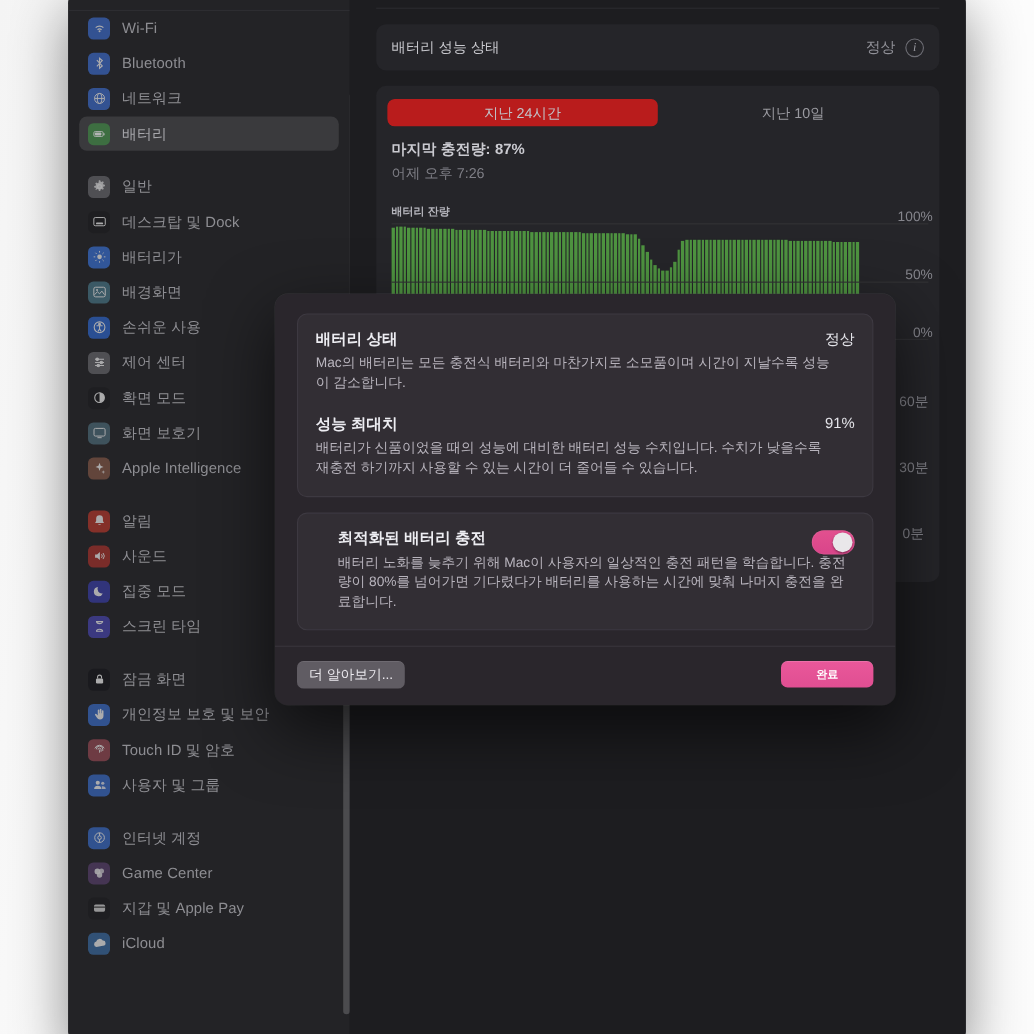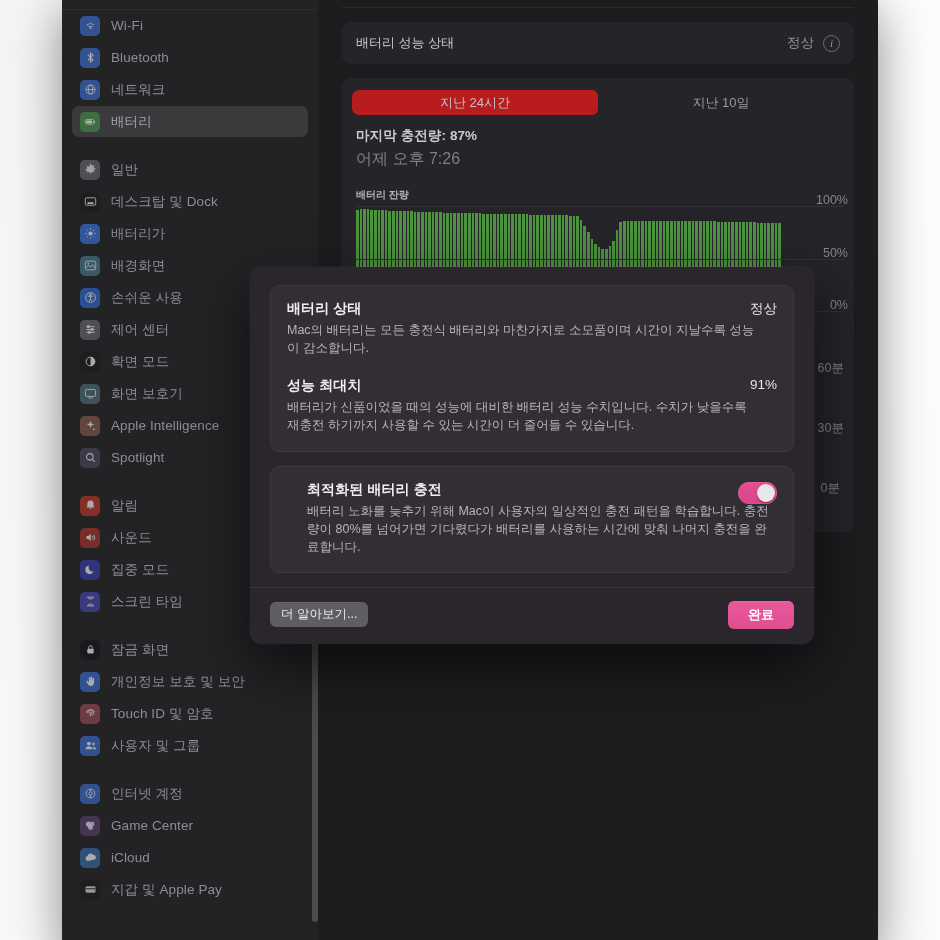--- a/index.html
+++ b/index.html
@@ -139,21 +139,21 @@
   }
   .seg-btn.on {
     background: #b91c1c;
     color: #c2c2c8;
   }
 
   .lastchg {
     padding: 12px 14px 0 14px;
   }
   .lastchg .l1 { font-size: 13.5px; color: #cacad0; font-weight: bold; letter-spacing:.1px;}
-  .lastchg .l2 { font-size: 16px; color: #7e7e85; margin-top: 4px; }
+  .lastchg .l2 { font-size: 13px; color: #7e7e85; margin-top: 4px; }
 
   
   .chart-title {
     font-size: 10px; color: #b4b4bb;
     font-weight: bold;
     padding: 18px 14px 5px 14px;
   }
   .chart-area {
     position: relative;
     height: 105px;
@@ -252,24 +252,24 @@
     color: #eceaef;
     font-size: 12.5px;
     border-radius: 6px;
     padding: 4px 11px;
     box-shadow: 0 .5px 0 rgba(255,255,255,.12) inset;
   }
   .spacer { flex: 1; }
   .btn-done {
     background: linear-gradient(180deg,#e9589a,#e04e92);
     color: #fff;
-    font-size: 13px;
+    font-size: 10px;
     font-weight: bold;
     border-radius: 6px;
-    padding: 5px 20px;
+    padding: 5px 32px;
     box-shadow: 0 .5px 0 rgba(255,255,255,.2) inset;
   }
 </style>
 </head>
 <body>
 
 <div id="window">
 
   <div id="sidebar">
     <div class="sb-top-stub"></div>
@@ -391,29 +391,20 @@
         </div>
         <div class="sb-item">
           <span class="sb-ico" style="background: rgb(138, 90, 72);">
             <svg viewBox="0 0 16 16" fill="#fff">
               <path d="M8 2.2l1.2 3.3 3.3 1.2-3.3 1.2L8 11.2 6.8 7.9 3.5 6.7l3.3-1.2z"></path>
               <path d="M12.2 10.4l.6 1.5 1.5.6-1.5.6-.6 1.5-.6-1.5-1.5-.6 1.5-.6z" opacity=".8"></path>
             </svg>
           </span>
           <span class="sb-label">Apple Intelligence</span>
         </div>
-        <div class="sb-item">
-          <span class="sb-ico" style="background: rgb(74, 74, 94);">
-            <svg viewBox="0 0 16 16" fill="none" stroke="#fff" stroke-width="1.3">
-              <circle cx="7.2" cy="7.2" r="4"></circle>
-              <path d="M10.3 10.3l3 3"></path>
-            </svg>
-          </span>
-          <span class="sb-label">Spotlight</span>
-        </div>
         <div class="sb-gap"></div>
         <div class="sb-item">
           <span class="sb-ico" style="background: rgb(192, 57, 43);">
             <svg viewBox="0 0 16 16" fill="#fff">
               <path d="M8 1.8a3.8 3.8 0 00-3.8 3.8v2.6L3 10.4h10l-1.2-2.2V5.6A3.8 3.8 0 008 1.8z"></path>
               <path d="M6.5 11.4a1.6 1.6 0 003 0z"></path>
             </svg>
           </span>
           <span class="sb-label">알림</span>
         </div>
@@ -497,35 +488,35 @@
           <span class="sb-ico" style="background: rgb(90, 64, 112);">
             <svg viewBox="0 0 16 16" fill="#fff">
               <circle cx="5.6" cy="6.4" r="3.2" opacity=".9"></circle>
               <circle cx="10.2" cy="6" r="2.8" opacity=".75"></circle>
               <circle cx="8" cy="10.4" r="3" opacity=".85"></circle>
             </svg>
           </span>
           <span class="sb-label">Game Center</span>
         </div>
         <div class="sb-item">
-          <span class="sb-ico" style="background: rgb(59, 110, 168);">
-            <svg viewBox="0 0 16 16" fill="#fff">
-              <path d="M4.6 12.2a3.1 3.1 0 01-.3-6.1A4 4 0 0111.6 5a2.9 2.9 0 01.4 5.8l-.3.02z"></path>
-            </svg>
-          </span>
-          <span class="sb-label">iCloud</span>
-        </div>
-        <div class="sb-item">
           <span class="sb-ico" style="background: rgb(28, 28, 30);">
             <svg viewBox="0 0 16 16" fill="none" stroke="#fff" stroke-width="1.1">
               <rect x="1.8" y="4" width="12.4" height="8" rx="1.8" fill="#fff" stroke="none" opacity=".85"></rect>
               <rect x="1.8" y="6.2" width="12.4" height="1.6" fill="#555" stroke="none"></rect>
             </svg>
           </span>
           <span class="sb-label">지갑 및 Apple Pay</span>
+        </div>
+        <div class="sb-item">
+          <span class="sb-ico" style="background: rgb(59, 110, 168);">
+            <svg viewBox="0 0 16 16" fill="#fff">
+              <path d="M4.6 12.2a3.1 3.1 0 01-.3-6.1A4 4 0 0111.6 5a2.9 2.9 0 01.4 5.8l-.3.02z"></path>
+            </svg>
+          </span>
+          <span class="sb-label">iCloud</span>
         </div>
       </div>
     <div id="sb-scroll"></div>
     <div id="sb-scroll2"></div>
   </div>
 
   <div id="main">
     <div class="stub-row"></div>
 
     <div class="card">

